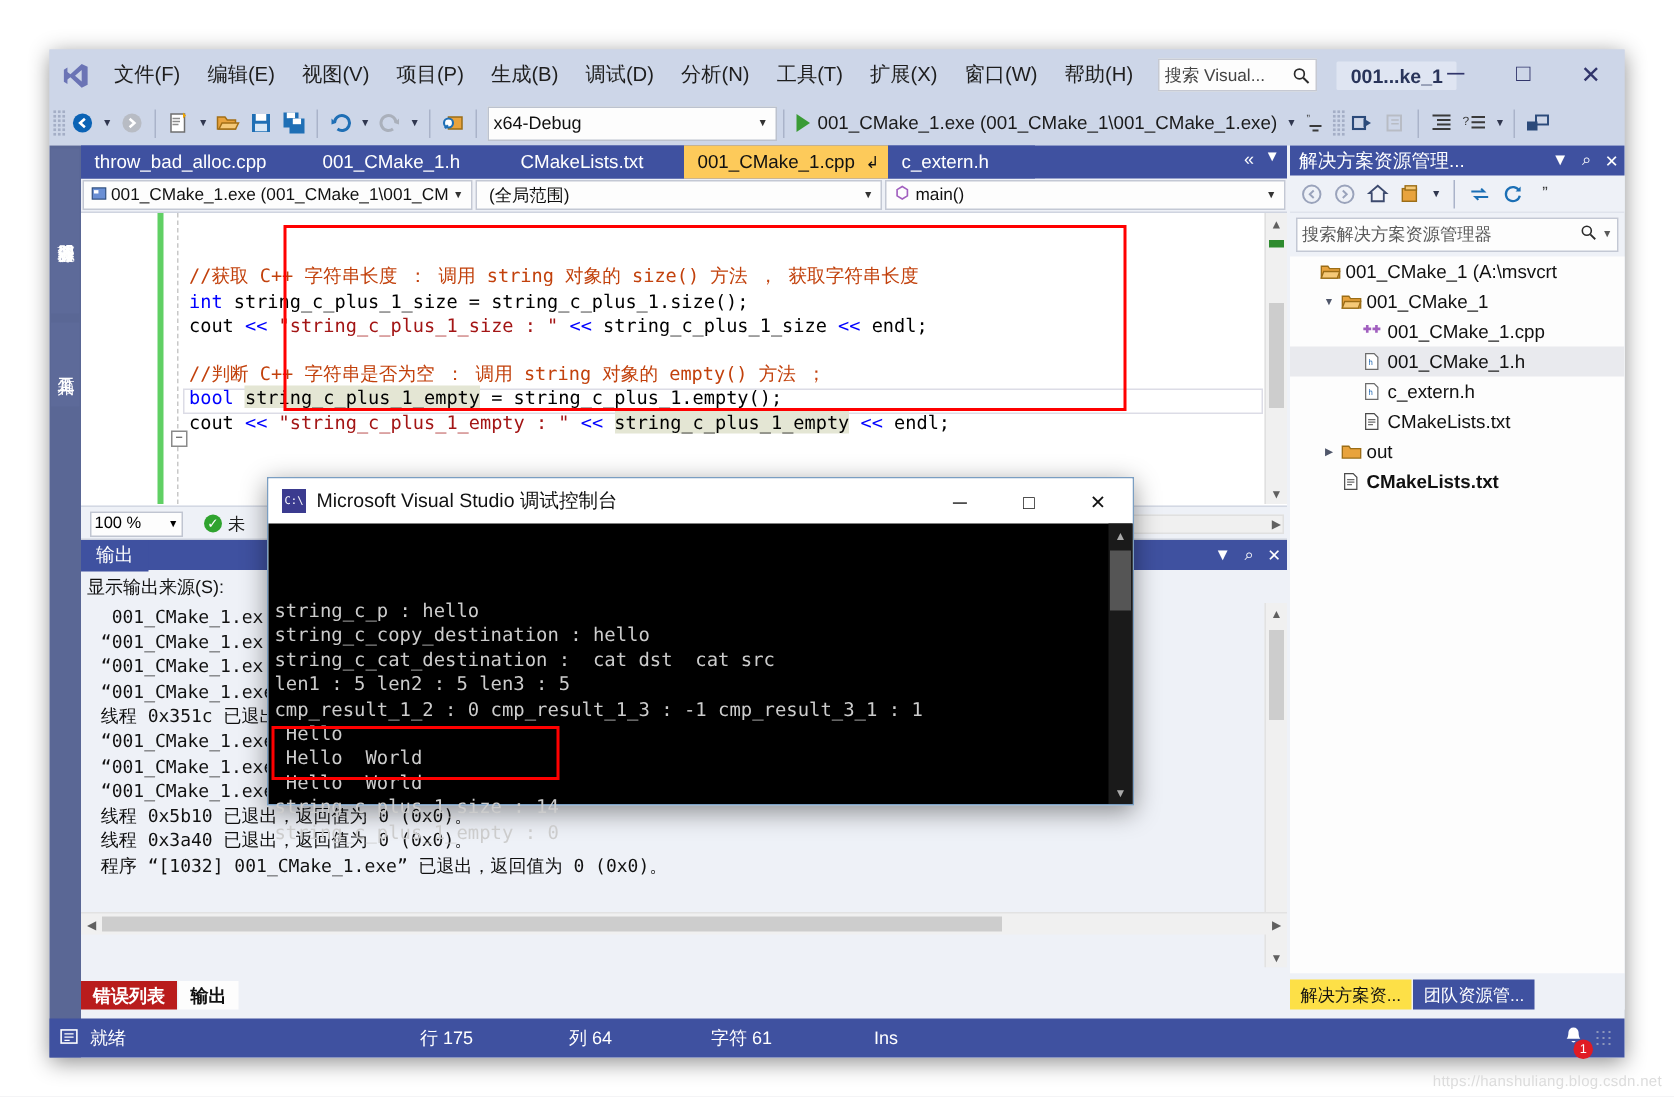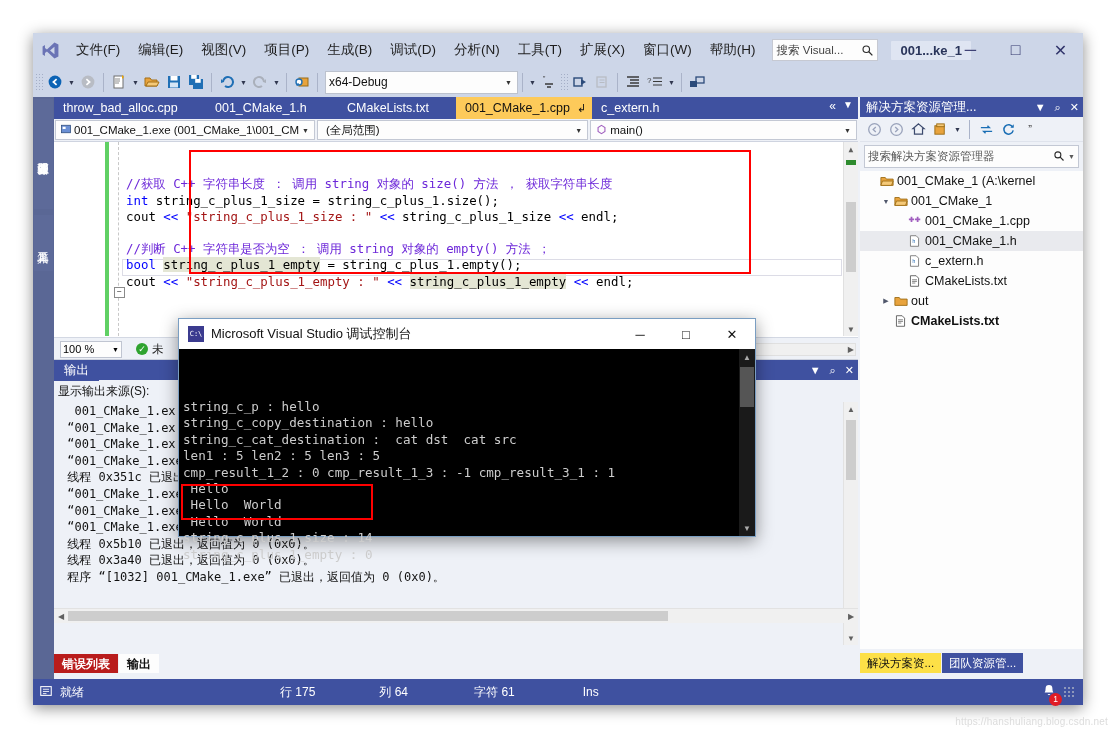--- a/index.html
+++ b/index.html
@@ -67,21 +67,21 @@
 
   
   .editor{position:relative;background:#ffffff;height:218px;overflow:hidden;font-family:"DejaVu Sans Mono",monospace;}
   .gutternum{position:absolute;left:0;top:0;width:48px;text-align:right;color:#2b91af;font-size:12px;
              line-height:16.2px;padding-top:2px;box-sizing:border-box;padding-right:4px;}
   .chgbar{position:absolute;left:51px;top:0;width:4px;bottom:24px;background:#60d064;}
   .collapse{position:absolute;left:60px;width:9px;height:9px;border:1px solid #8a8a8a;background:#fff;
             font-size:8px;line-height:7px;text-align:center;color:#444;}
   .foldline{position:absolute;left:64px;top:0;bottom:24px;border-left:1px dashed #c8c8c8;}
   .code{position:absolute;left:72px;top:2px;right:14px;font-size:12.4px;line-height:16.2px;white-space:pre;}
-  .k{color:#0000ff;} .s{color:#a31515;} .c{color:#6d28d9;} .op{color:#0000ff;} .hl{background:#e4e6d4;}
+  .k{color:#0000ff;} .s{color:#a31515;} .c{color:#c2410c;} .op{color:#0000ff;} .hl{background:#e4e6d4;}
   .redbox{position:absolute;border:2px solid #ff0000;box-sizing:border-box;pointer-events:none;}
   .curline{position:absolute;border:1px solid #dcdce6;box-sizing:border-box;}
   .ed-vscroll{position:absolute;right:0;top:0;width:14px;bottom:24px;background:#f0f0f0;border-left:1px solid #e0e0e0;}
   .ed-vscroll .up,.ed-vscroll .dn{width:14px;height:14px;display:flex;align-items:center;justify-content:center;
         font-size:8px;color:#606060;}
   .ed-vscroll .up{position:absolute;top:0;} .ed-vscroll .dn{position:absolute;bottom:0;}
   .ed-vscroll .mark{position:absolute;left:2px;width:10px;height:5px;background:#2e8b2e;top:18px;}
   .ed-vscroll .thumb{position:absolute;left:2px;width:10px;background:#cdcdcd;}
   .ed-status{position:absolute;left:0;right:0;bottom:0;height:22px;background:#eef1f7;
              border-top:1px solid #d3d8e3;display:flex;align-items:center;font-family:"Liberation Sans",sans-serif;}
@@ -272,20 +272,24 @@
             <circle cx="5" cy="8" r="3" fill="#fff" stroke="#1f6fb5" stroke-width="1.4"></circle>
             <line x1="2.6" y1="11.5" x2="4.6" y2="9.5" stroke="#1f6fb5" stroke-width="1.6"></line>
           </svg>
       </div>
       <div class="tb-sep"></div>
       <div class="combo">
         <span class="lbl">x64-Debug</span>
         <span class="caret">▼</span>
       </div>
       <div class="tb-sep"></div>
+      <div class="runbtn">
+        <span class="tri"></span>
+        <span>001_CMake_1.exe (001_CMake_1\001_CMake_1.exe)</span>
+      </div>
       <div class="tb-arrow">▼</div>
       <div class="tb-btn">
         <svg width="14" height="16" viewBox="0 0 14 16">
             <text x="1" y="7" font-size="7" fill="#3a3a3a">”</text>
             <path d="M3 10h8M5 13h4" stroke="#3a3a3a" stroke-width="1.3"></path>
           </svg>
       </div>
       <div class="grip"></div>
       <div class="tb-btn">
         <svg width="16" height="16" viewBox="0 0 16 16">
@@ -513,21 +517,21 @@
         </div>
         <div class="se-tree" id="setree">
             <div class="node" style="padding-left: 6px;">
               <span class="exp"></span>
               <span class="ic">
                 <svg width="14" height="14" viewBox="0 0 16 16">
                   <path d="M1 13V4h5l1.3 1.8H15V13z" fill="#e8a33d" stroke="#9b6d16"></path>
                   <path d="M1 13l1.8-5H15l-1.8 5z" fill="#f5c978" stroke="#9b6d16"></path>
                 </svg>
               </span>
-              <span class="nm">001_CMake_1 (A:\kernel</span>
+              <span class="nm">001_CMake_1 (A:\msvcrt</span>
             </div>
             <div class="node" style="padding-left: 20px;">
               <span class="exp">▼</span>
               <span class="ic">
                 <svg width="14" height="14" viewBox="0 0 16 16">
                   <path d="M1 13V4h5l1.3 1.8H15V13z" fill="#e8a33d" stroke="#9b6d16"></path>
                   <path d="M1 13l1.8-5H15l-1.8 5z" fill="#f5c978" stroke="#9b6d16"></path>
                 </svg>
               </span>
               <span class="nm">001_CMake_1</span>

